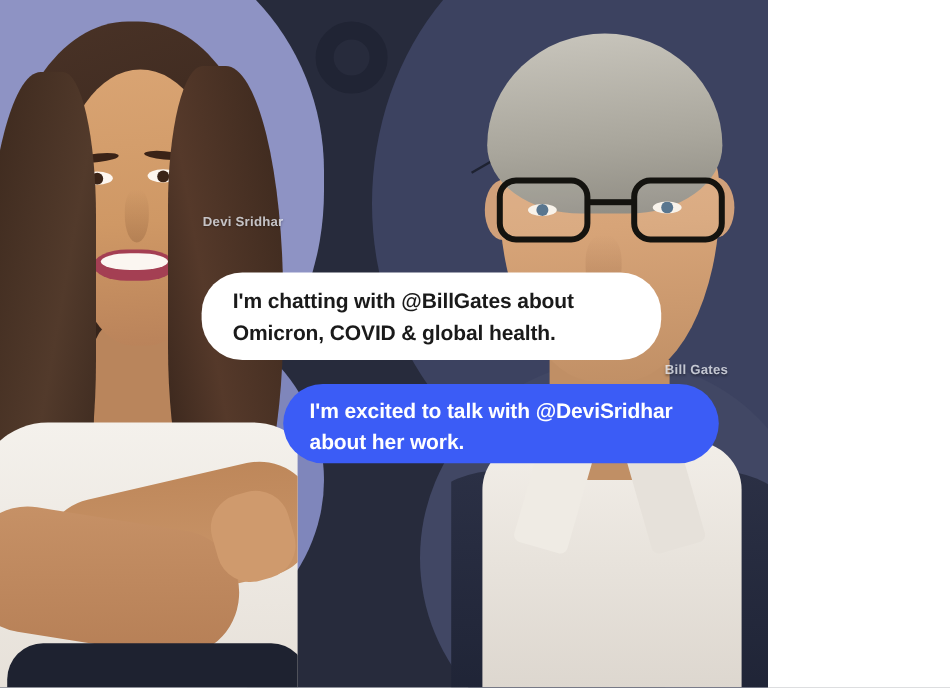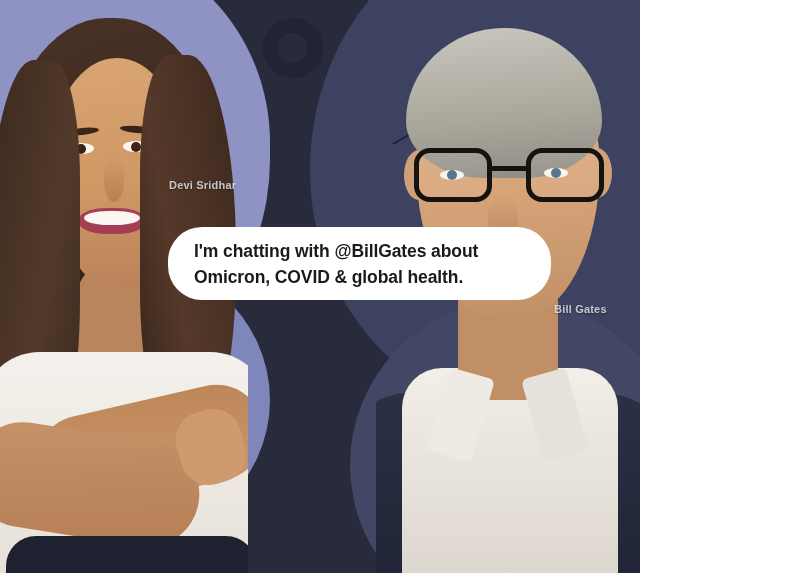--- a/index.html
+++ b/index.html
@@ -489,14 +489,18 @@
 
   <div class="name-label name-left">Devi Sridhar</div>
 
   <div class="name-label name-right">Bill Gates</div>
 
   <div class="bubble bubble-white">
     <span class="bubble-line">I'm chatting with @BillGates about</span>
     <span class="bubble-line">Omicron, COVID &amp; global health.</span>
   </div>
 
+  <div class="bubble bubble-blue">
+    <span class="bubble-line">I'm excited to talk with @DeviSridhar</span>
+    <span class="bubble-line">about her work.</span>
+  </div>
 
 </div>
 
 </body></html>

